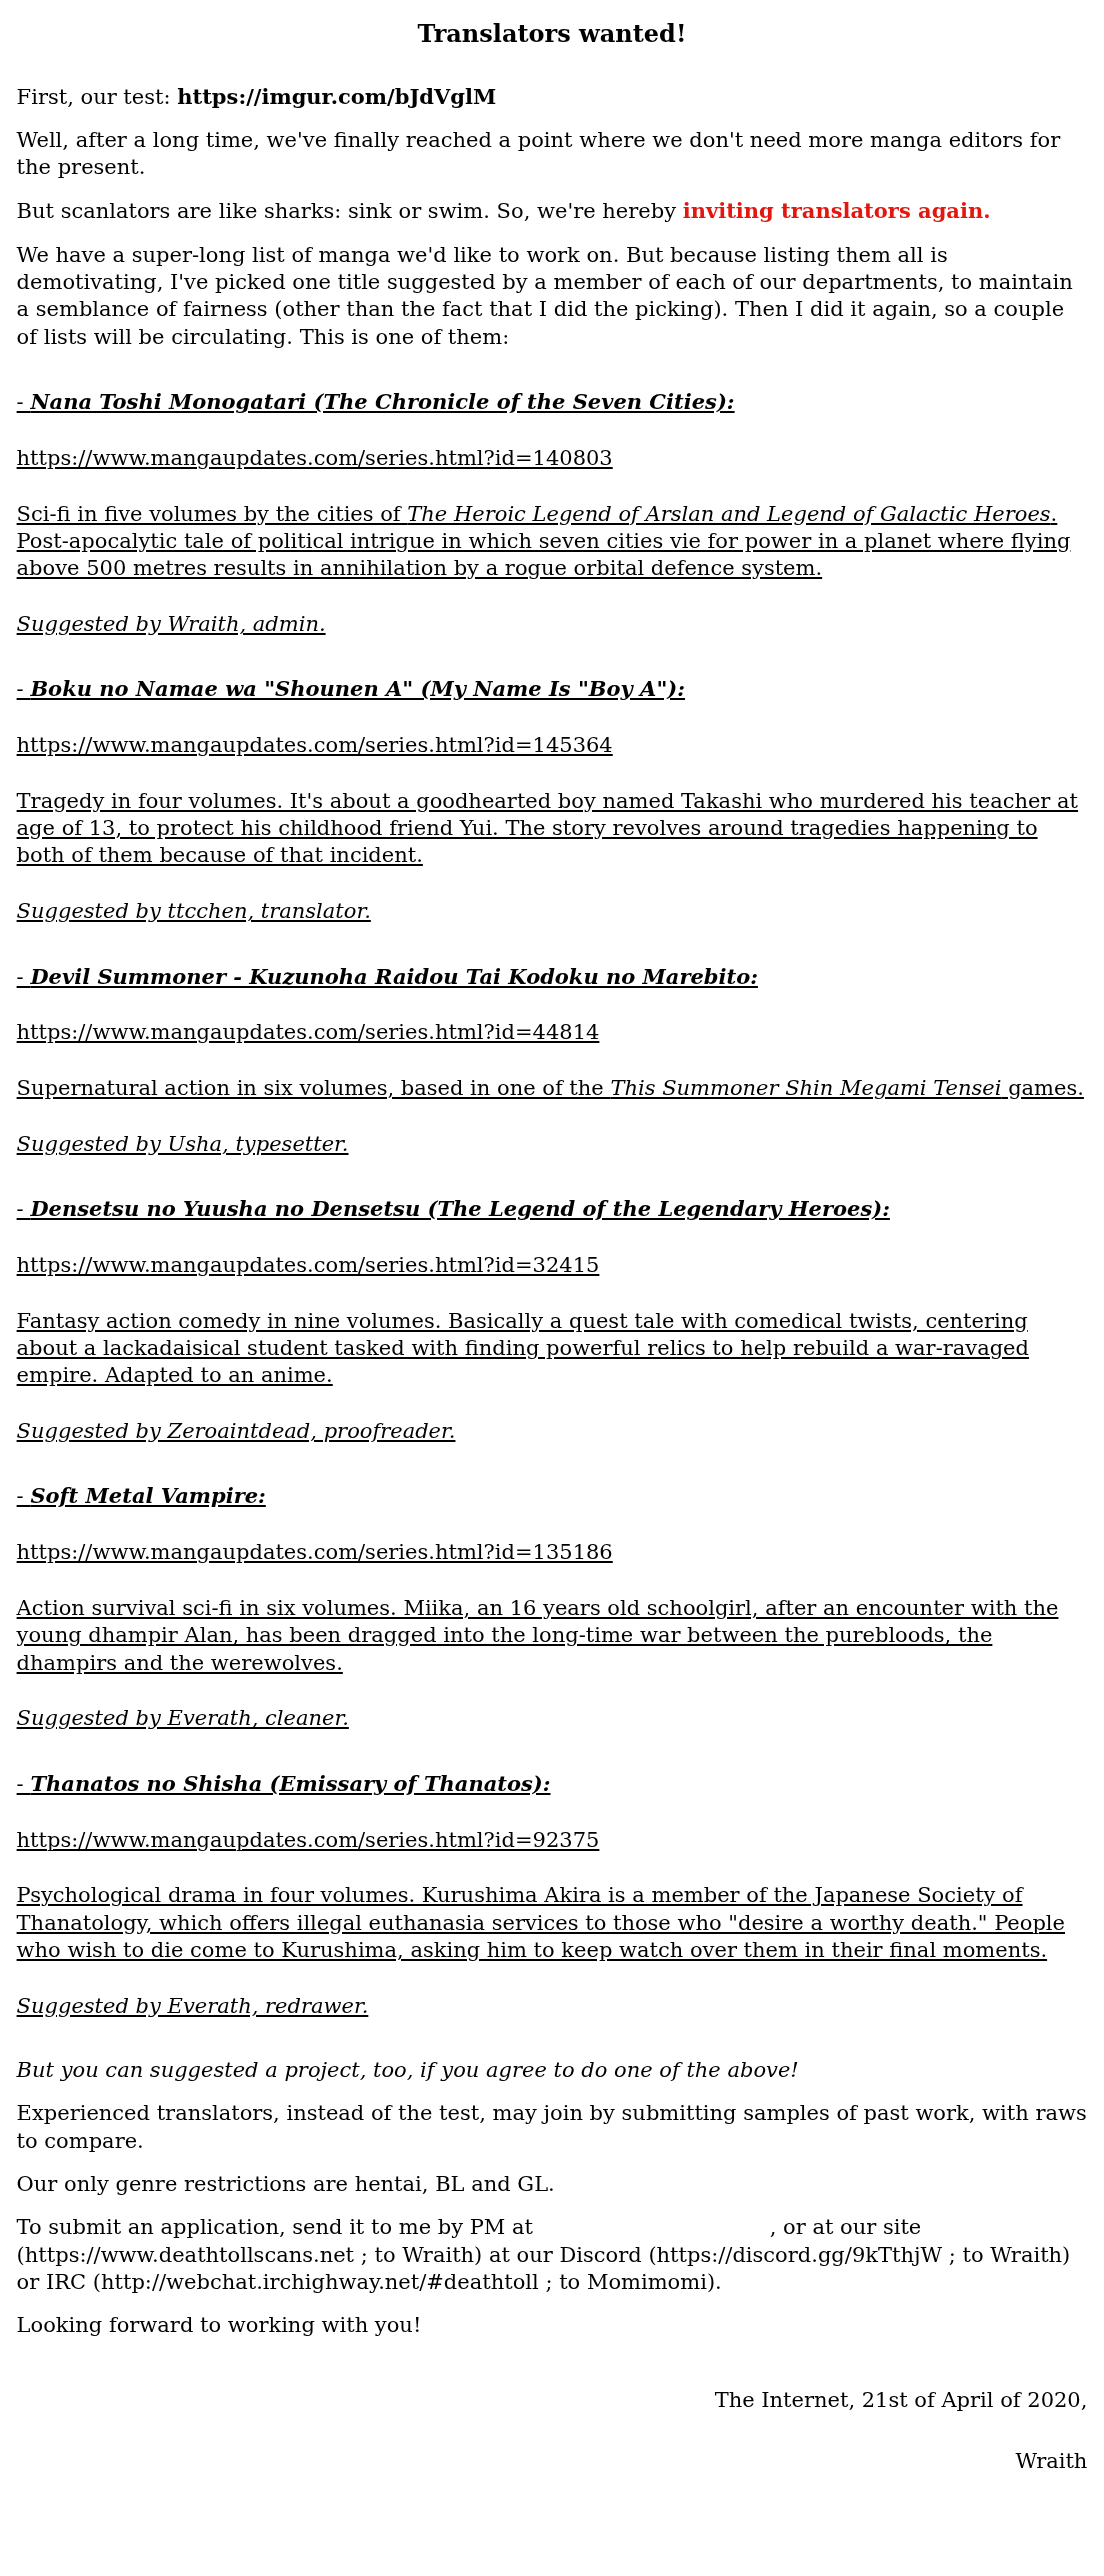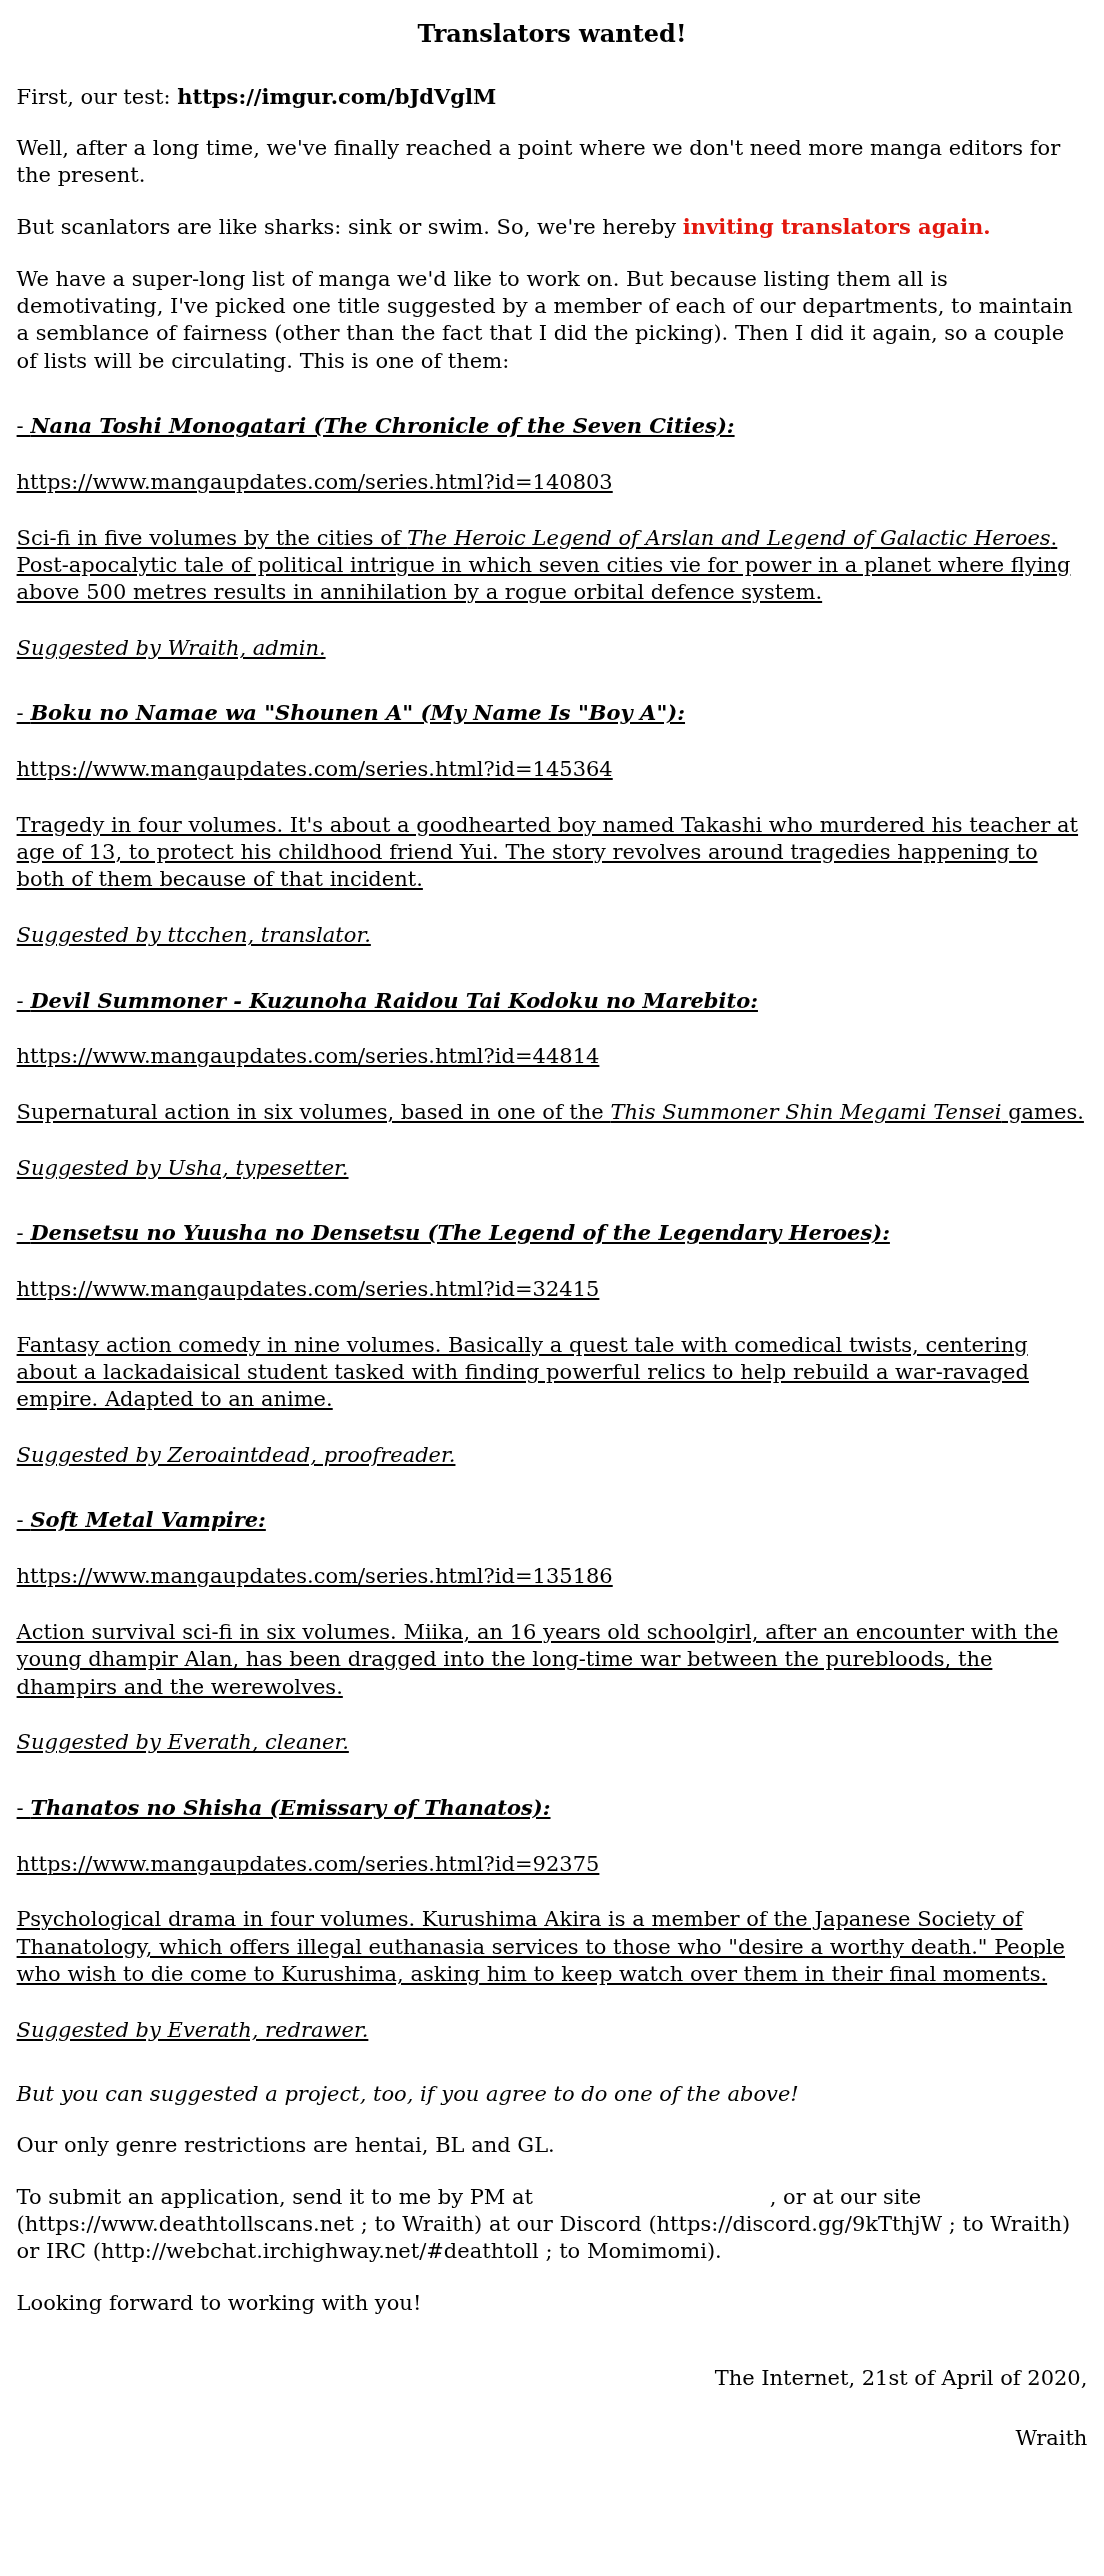--- a/index.html
+++ b/index.html
@@ -13,21 +13,21 @@
     font-size: 21px;
     line-height: 1.3;
   }
   .page { padding: 11px 16.6px 22px 16.6px; }
   h1.title {
     text-align: center;
     font-size: 24px;
     font-weight: bold;
     margin: 7.4px 0 33px 0;
   }
-  p { margin: 24px 0; }
+  p { margin: 16px 0; }
   .indent { margin-left: 29px; }
   .entry { margin: 37px 0; text-decoration: underline; }
   .entry p { margin: 28.5px 0; }
   .bold { font-weight: bold; }
   .italic { font-style: italic; }
   .bold-italic { font-weight: bold; font-style: italic; }
   .red-bold { color: #e3170d; font-weight: bold; }
   .gap { display: inline-block; width: 230px; }
   .right { text-align: right; }
   .date-line { margin-top: 48px; }
@@ -86,20 +86,21 @@
 
   <section class="entry">
     <p class="entry-title"><span>- </span><span class="bold-italic">Thanatos no Shisha (Emissary of Thanatos):</span></p>
     <p class="entry-url indent">https://www.mangaupdates.com/series.html?id=92375</p>
     <p class="entry-desc indent"><span>Psychological drama in four volumes. Kurushima Akira is a member of the Japanese Society of Thanatology, which offers illegal euthanasia services to those who "desire a worthy death." People who wish to die come to Kurushima, asking him to keep watch over them in their final moments.</span></p>
     <p class="entry-suggested indent italic">Suggested by Everath, redrawer.</p>
   </section>
 
   <p class="italic">But you can suggested a project, too, if you agree to do one of the above!</p>
 
+  <p>Experienced translators, instead of the test, may join by submitting samples of past work, with raws to compare.</p>
 
   <p>Our only genre restrictions are hentai, BL and GL.</p>
 
   <p><span>To submit an application, send it to me by PM at </span><span class="gap"></span><span>, or at our site (https://www.deathtollscans.net ; to Wraith) at our Discord (https://discord.gg/9kTthjW ; to Wraith) or IRC (http://webchat.irchighway.net/#deathtoll ; to Momimomi).</span></p>
 
   <p>Looking forward to working with you!</p>
 
   <p class="right date-line">The Internet, 21st of April of 2020,</p>
 
   <div class="right sig">

